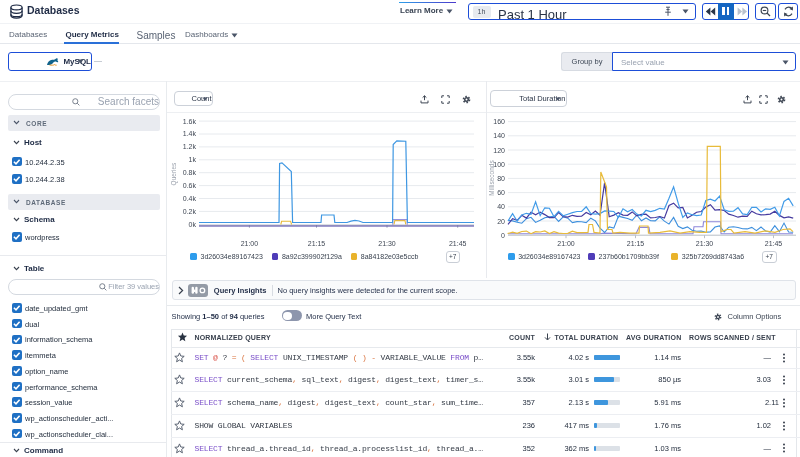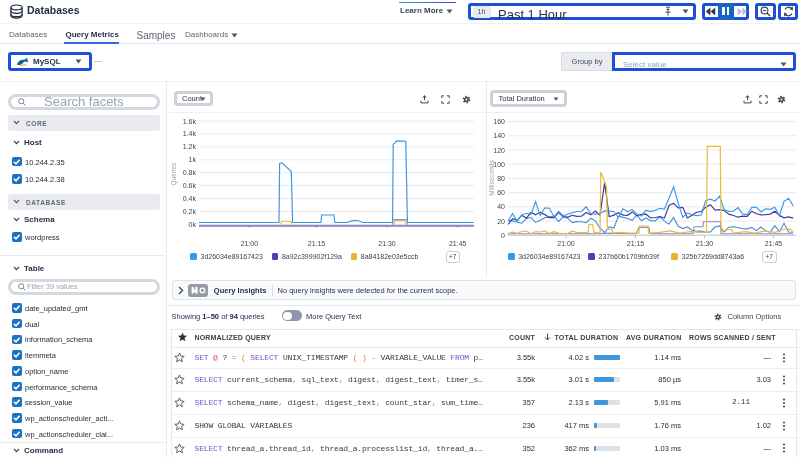--- a/index.html
+++ b/index.html
@@ -1,21 +1,21 @@
 <!DOCTYPE html>
 <html><head>
 <meta charset="utf-8">
 <style>
   * { margin:0; padding:0; box-sizing:border-box; }
   html,body { width:800px; height:457px; background:#fff; overflow:hidden; }
   body { font-family:"Liberation Sans", sans-serif; color:#1f2b45; }
   #page { position:relative; width:800px; height:457px; background:#fff; }
   .abs { position:absolute; }
   .flex { display:flex; align-items:center; }
-  .bord { border:3px solid #1d4ed8; border-radius:3px; background:#fff; }
+  .bord { border:1px solid #1d4ed8; border-radius:3px; background:#fff;justify-content:flex-end; }
   .ph { color:#99a2b0; }
   svg { display:block; }
   .cb { width:9.5px; height:9.5px; background:#1f70c4; border-radius:2px; position:absolute; left:12px; }
   .cbl { position:absolute; left:25px; font-size:7.5px; color:#1d2838; white-space:nowrap; }
   .fhead { position:absolute; left:24px; font-size:8px; font-weight:bold; color:#1d2a44; }
   .secbar { position:absolute; left:8px; width:152px; height:15.5px; background:#e9ebf0; border-radius:2px; }
   .sectx { position:absolute; left:26px; top:4.5px; font-size:6.5px; font-weight:bold; color:#5f6a79; letter-spacing:0.6px; }
   .chev { position:absolute; }
   .k { color:#7a4fc9; }
   .o { color:#d9713c; }
@@ -112,21 +112,21 @@
       </svg>
   </div>
   <div class="abs" style="left:0; top:80.5px; width:800px; height:1px; background:#eef0f3;"></div>
 
   <div class="abs" style="left:166px; top:81px; width:1px; height:376px; background:#e8ebee;"></div>
   <div class="abs bord flex" style="left:8px; top:94px; width:152px; height:15.5px; border-radius:8px; border-color:#d4d9e0;">
     <svg style="margin-left:7px;" width="8" height="8" viewBox="0 0 9 9">
       <circle cx="3.7" cy="3.7" r="2.9" fill="none" stroke="#6b7482" stroke-width="1"></circle>
       <line x1="5.9" y1="5.9" x2="8.3" y2="8.3" stroke="#6b7482" stroke-width="1"></line>
     </svg>
-    <span class="ph" style="margin-left:18px; font-size:13px;">Search facets</span>
+    <span class="ph" style="margin-left:18px; font-size:10px;">Search facets</span>
   </div>
 
   <div class="secbar" style="top:115px;"></div>
   <svg class="chev" style="left:13px; top:120px;" width="7" height="5">
       <polyline points="1,1 3.5,3.6 6,1" fill="none" stroke="#4a5568" stroke-width="1.1"></polyline>
     </svg>
   <div class="sectx" style="top:119.5px;">CORE</div>
 
   <svg class="chev" style="left:13px; top:139.5px;" width="7" height="5">
       <polyline points="1,1 3.5,3.6 6,1" fill="none" stroke="#39414e" stroke-width="1.1"></polyline>
@@ -465,21 +465,21 @@
   <svg class="abs" style="left:174px; top:397.1px;" width="11" height="11" viewBox="0 0 11 11">
       <polygon points="5.5,0.9 6.8,4 10.2,4.3 7.6,6.5 8.4,9.8 5.5,8 2.6,9.8 3.4,6.5 0.8,4.3 4.2,4" fill="none" stroke="#5a6372" stroke-width="1"></polygon>
     </svg>
   <div class="sql" style="top:397.8px;"><span class="k">SELECT</span> schema_name<span class="o">,</span> digest<span class="o">,</span> digest_text<span class="o">,</span> count_star<span class="o">,</span> sum_time…</div>
   <div class="num" style="left:495px; width:40px; top:398.1px;">357</div>
   <div class="num" style="left:549px; width:40px; top:398.1px;">2.13 s</div>
   <div class="bartrack" style="top:399.9px;">
       <div class="barfill" style="width:14.0px;"></div>
     </div>
   <div class="num" style="left:641px; width:40px; top:398.1px;">5.91 ms</div>
-  <div class="num" style="left:710px; width:40px; top:398.1px;font-family:Liberation Mono, monospace;">2.11</div>
+  <div class="num" style="left:739px; width:40px; top:398.1px;">2.11</div>
   <svg class="abs" style="left:782px; top:397.6px;" width="4" height="10" viewBox="0 0 4 10">
       <circle cx="2" cy="1.4" r="1" fill="#39404d"></circle>
       <circle cx="2" cy="5" r="1" fill="#39404d"></circle>
       <circle cx="2" cy="8.6" r="1" fill="#39404d"></circle>
     </svg>
   <svg class="abs" style="left:174px; top:420.1px;" width="11" height="11" viewBox="0 0 11 11">
       <polygon points="5.5,0.9 6.8,4 10.2,4.3 7.6,6.5 8.4,9.8 5.5,8 2.6,9.8 3.4,6.5 0.8,4.3 4.2,4" fill="none" stroke="#5a6372" stroke-width="1"></polygon>
     </svg>
   <div class="sql" style="top:420.8px;">SHOW GLOBAL VARIABLES</div>
   <div class="num" style="left:495px; width:40px; top:421.1px;">236</div>

